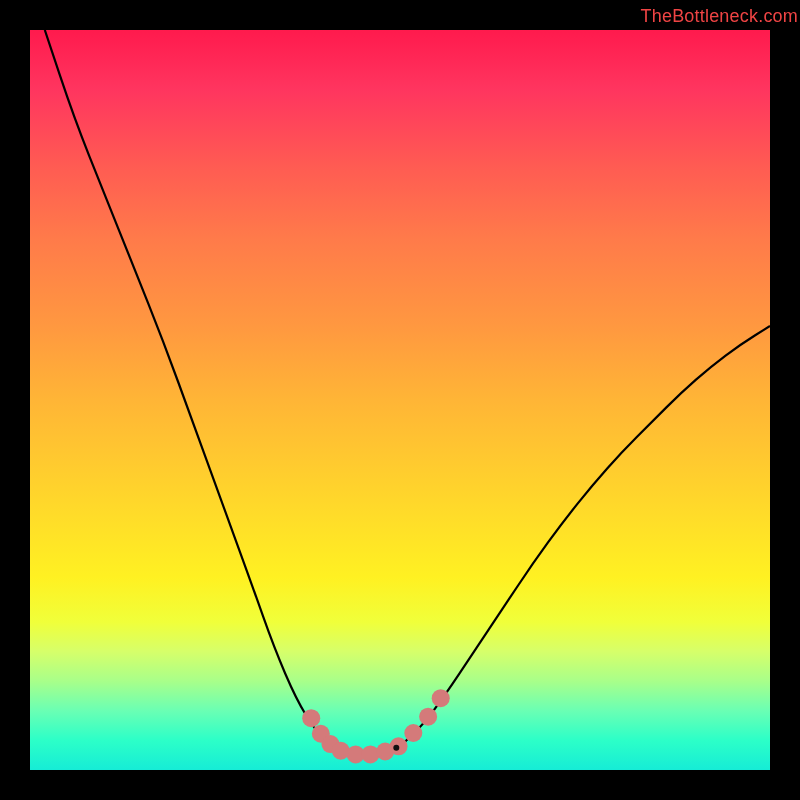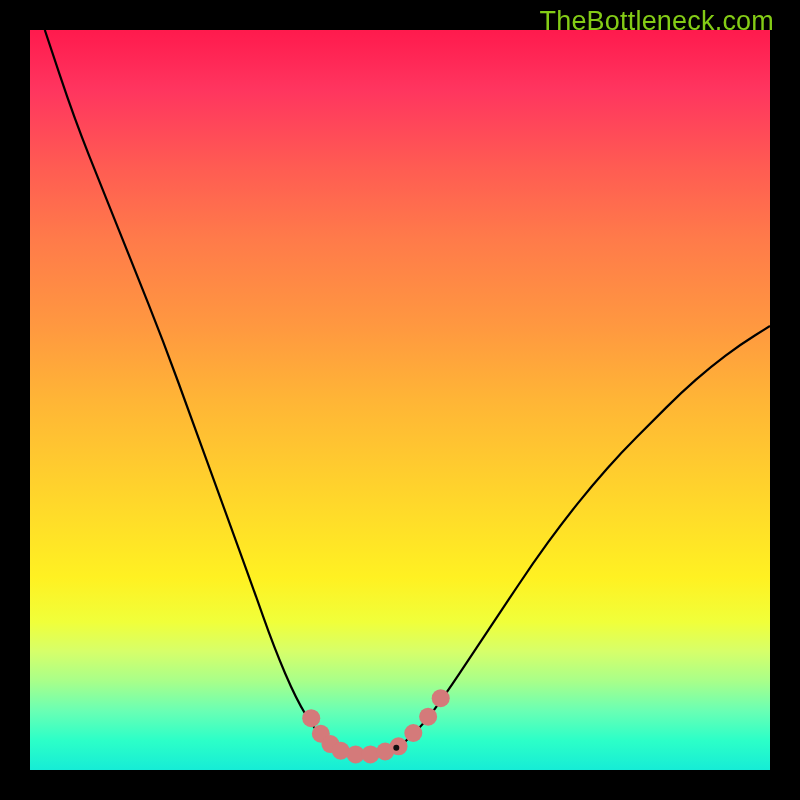--- a/index.html
+++ b/index.html
@@ -30,23 +30,23 @@
       #d6ff6a 84%,
       #a8ff8a 88%,
       #6affb4 92%,
       #2cffc8 96%,
       #16ecd6 100%
     );
   }
   .watermark {
     position: absolute;
     top: 6px;
-    right: 26px;
-    color: #84cc16;
-    font-size: 27px;
+    right: 2px;
+    color: #ef4444;
+    font-size: 18px;
     letter-spacing: 0.2px;
     z-index: 20;
     font-weight: 400;
   }
   svg.curves {
     position: absolute;
     left: 0;
     top: 0;
     width: 740px;
     height: 740px;

